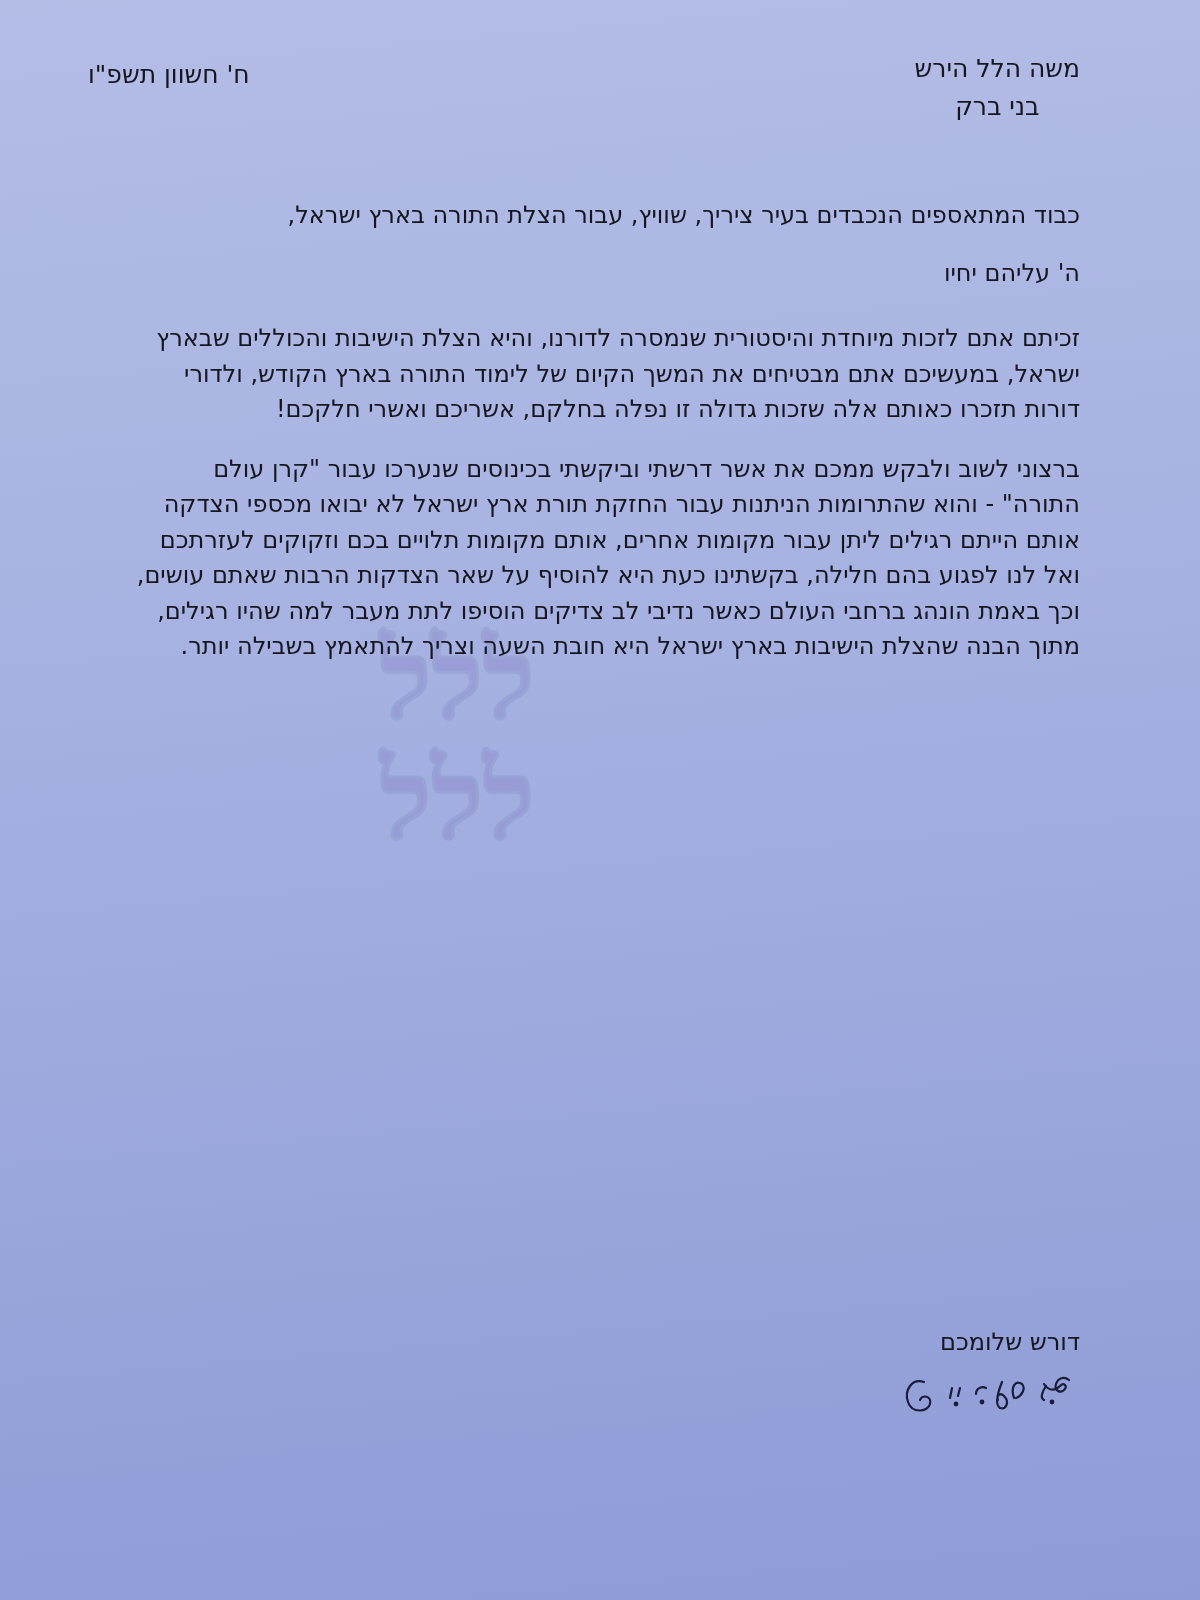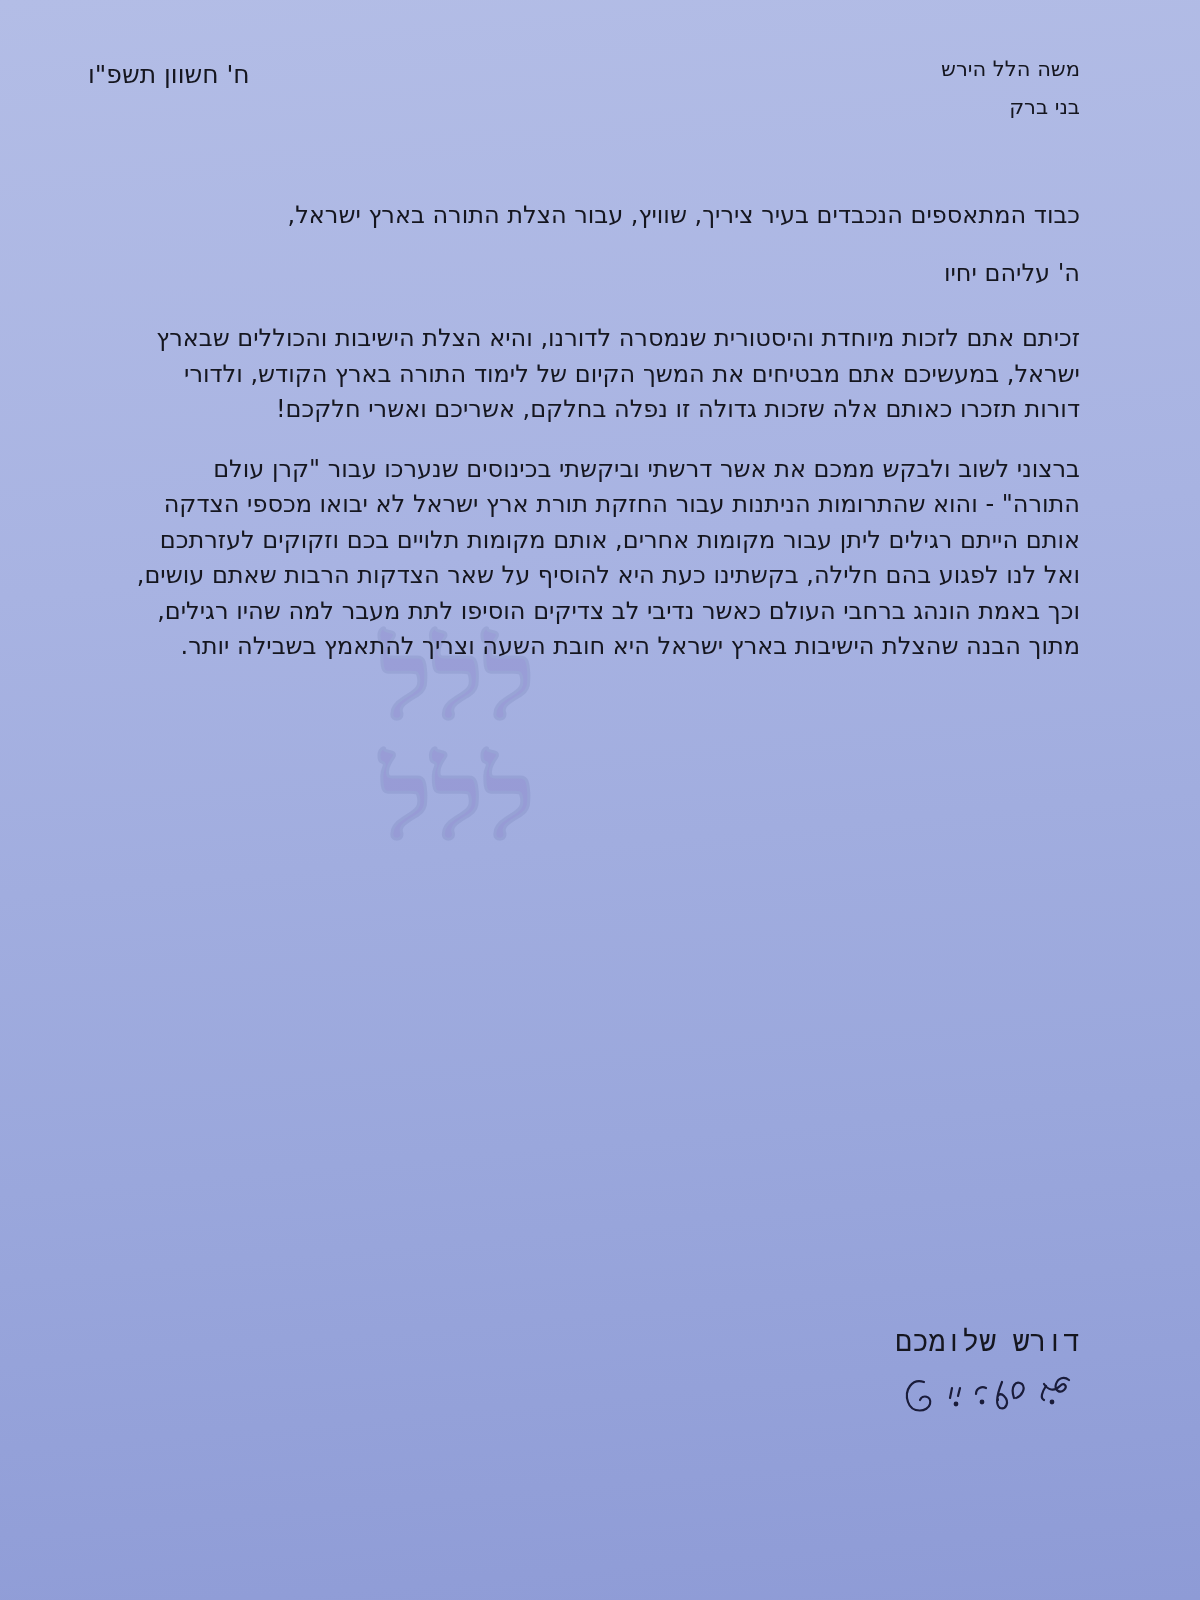--- a/index.html
+++ b/index.html
@@ -17,22 +17,22 @@
     }
     .page {
       position: absolute;
       left: 0; top: 0;
       width: 1200px; height: 1600px;
     }
     .sender {
       position: absolute;
       right: 120px;
       top: 50px;
-      text-align: right;
-      font-size: 21px;
+      text-align: center;
+      font-size: 25px;
       line-height: 38px;
     }
     .date {
       position: absolute;
       left: 88px;
       top: 60px;
       font-size: 25px;
       direction: rtl;
     }
     .body-text {
@@ -46,23 +46,22 @@
     }
     .body-text p {
       margin: 0 0 24px 16px;
     }
     .addressee { margin-bottom: 22px !important; }
     .greeting { margin-bottom: 30px !important; }
     .closing {
       position: absolute;
       right: 120px;
       top: 1328px;
-      font-size: 28px;
+      font-size: 24px;
       text-align: right;
-      font-family: Liberation Mono, monospace;
     }
     .signature {
       position: absolute;
       right: 116px;
       top: 1368px;
       width: 220px;
       height: 52px;
     }
     .watermark {
       position: absolute;

